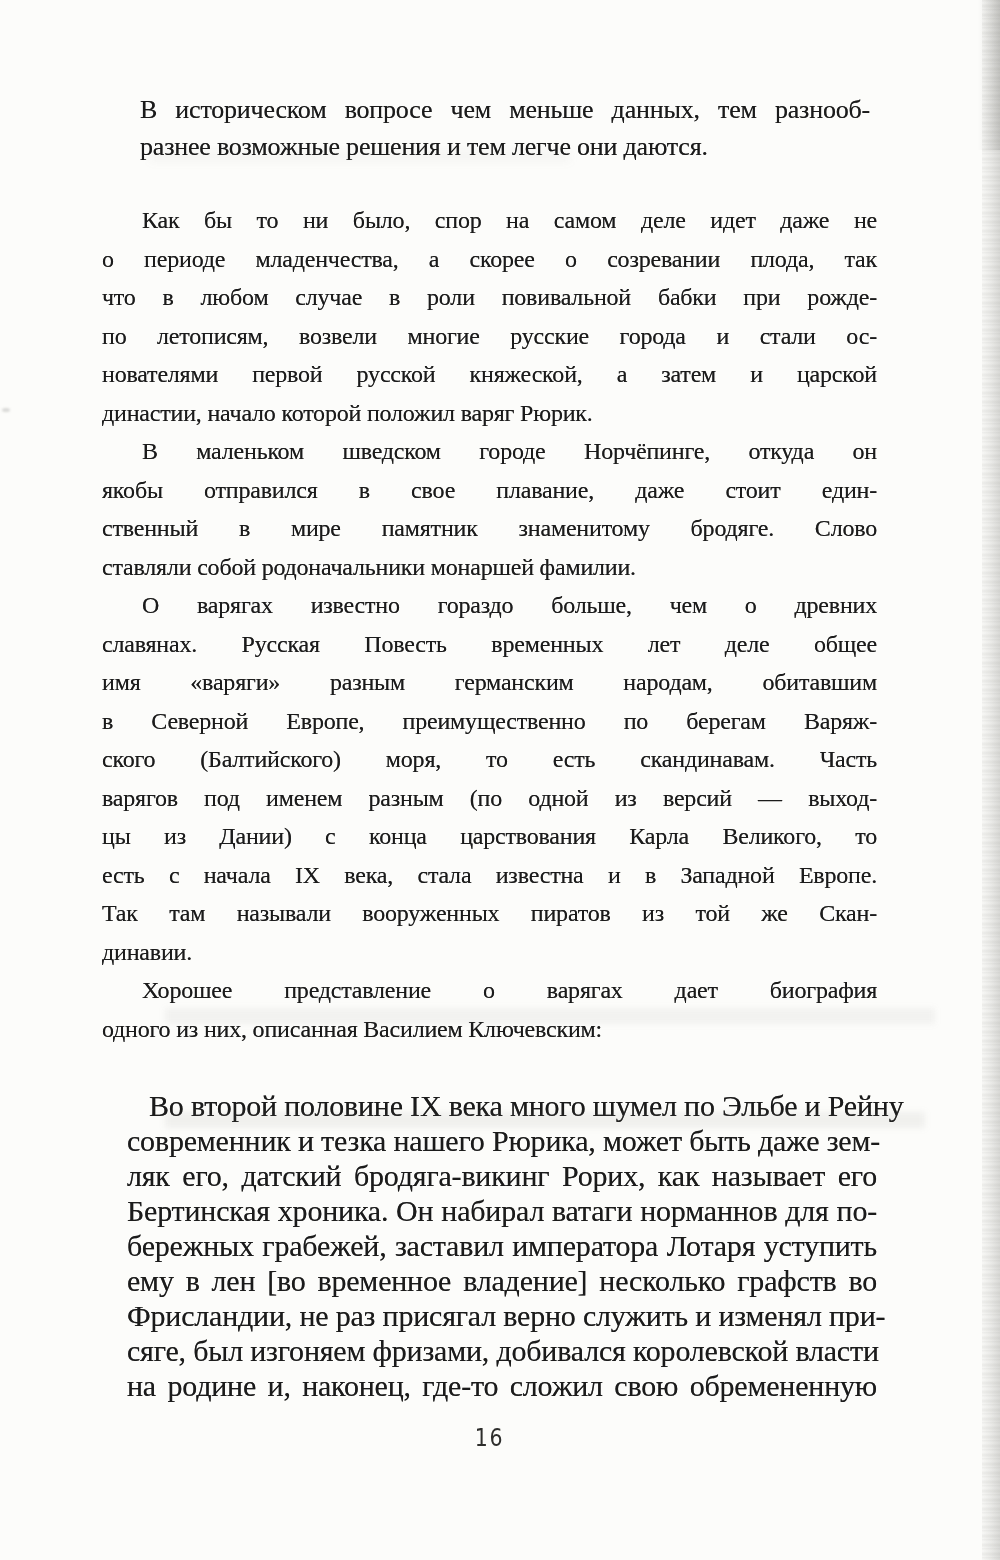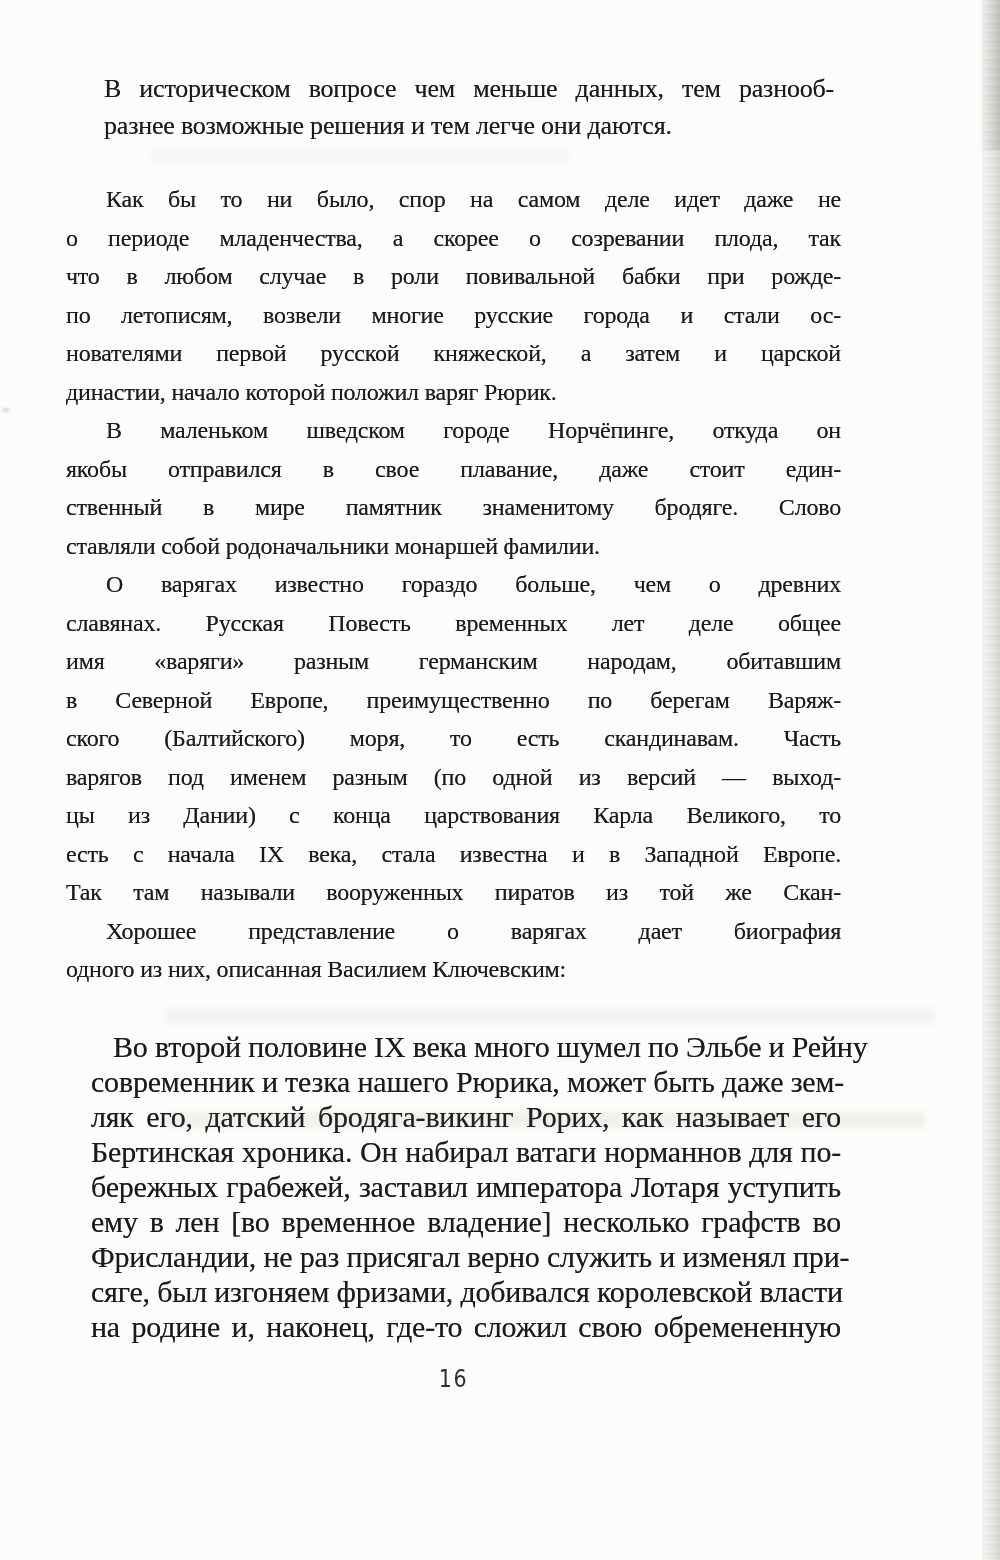--- a/index.html
+++ b/index.html
@@ -11,23 +11,23 @@
     position: relative;
     width: 1000px;
     height: 1560px;
     background: var(--paper, #fcfcfa);
     overflow: hidden;
     font-family: "Liberation Serif", "DejaVu Serif", serif;
     color: var(--ink, #1b1b1b);
   }
   .content {
     position: relative;
-    margin-left: 66px;
+    margin-left: 102px;
     width: 775px;
-    padding-top: 70px;
+    padding-top: 91px;
   }
   .line {
     text-align: justify;
     text-align-last: justify;
     letter-spacing: -0.2px;
     text-shadow: 0 0 0.5px rgba(10,10,10,0.65);
     white-space: nowrap;
   }
   .line.last {
     text-align-last: left;
@@ -163,20 +163,21 @@
         <div class="paragraph">
           <div class="line first">О варягах известно гораздо больше, чем о древних</div>
           <div class="line">славянах. Русская Повесть временных лет деле общее</div>
           <div class="line">имя «варяги» разным германским народам, обитавшим</div>
           <div class="line">в Северной Европе, преимущественно по берегам Варяж-</div>
           <div class="line">ского (Балтийского) моря, то есть скандинавам. Часть</div>
           <div class="line">варягов под именем разным (по одной из версий — выход-</div>
           <div class="line">цы из Дании) с конца царствования Карла Великого, то</div>
           <div class="line">есть с начала IX века, стала известна и в Западной Европе.</div>
           <div class="line">Так там называли вооруженных пиратов из той же Скан-</div>
+          <div class="line last">динавии.</div>
         </div>
         <div class="paragraph">
           <div class="line first">Хорошее представление о варягах дает биография</div>
           <div class="line last">одного из них, описанная Василием Ключевским:</div>
         </div>
       </div>
 
     <div class="blockquote">
         <div class="line first">Во второй половине IX века много шумел по Эльбе и Рейну</div>
         <div class="line">современник и тезка нашего Рюрика, может быть даже зем-</div>

